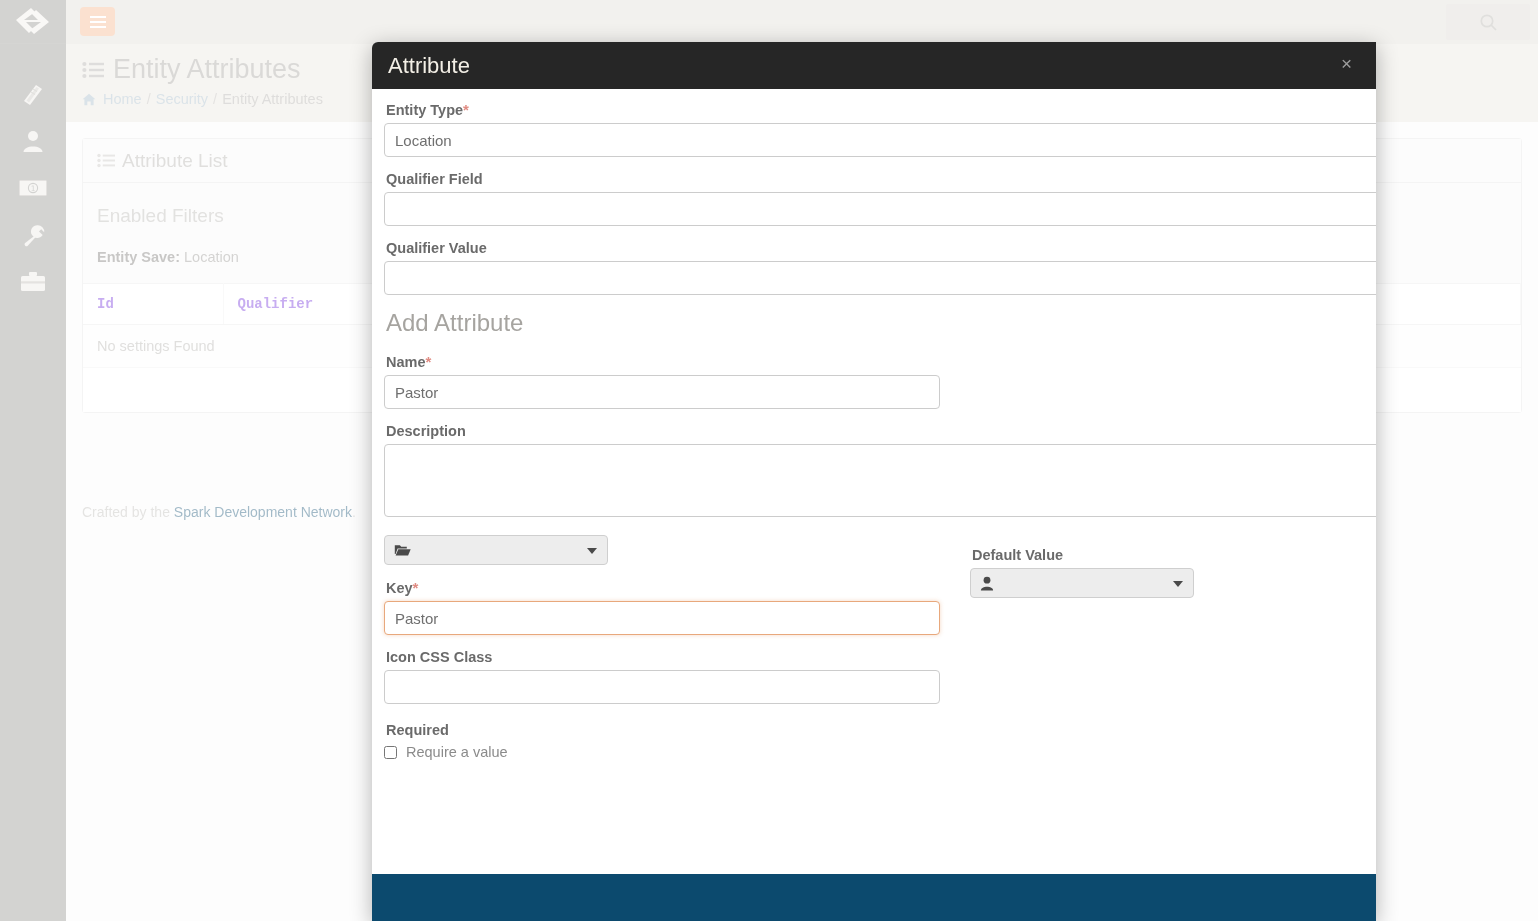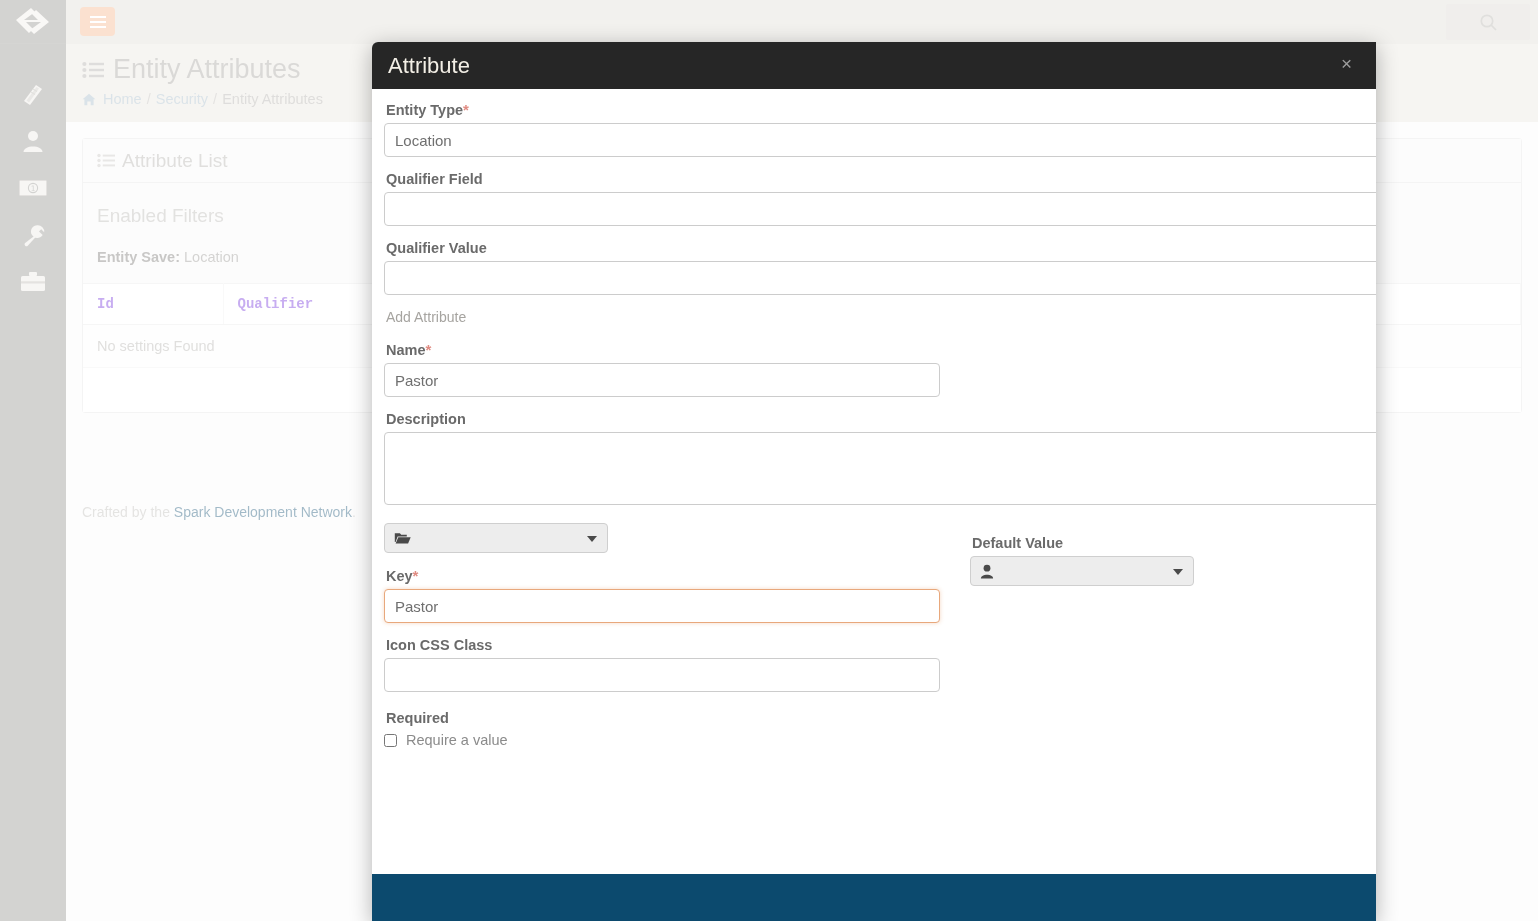--- a/index.html
+++ b/index.html
@@ -204,21 +204,21 @@
     border-top: 6px solid #2b2b2b;
     pointer-events: none;
   }
   .fld.focused { border-color: #e8a87c; box-shadow: 0 0 4px rgba(232,168,124,.45); }
   textarea.fld {
     height: 73px; padding: 7px 10px; resize: none; line-height: 1.4;
   }
   .group { margin-bottom: 14px; }
 
   .section-title {
-    font-size: 14px; color: #a6a4a0; font-weight: 400;
+    font-size: 24px; color: #a6a4a0; font-weight: 400;
     margin: 10px 0 16px 2px;
   }
 
   .cols { display: flex; gap: 0; }
   .col-l { width: 586px; padding-right: 30px; }
   .col-r { width: 560px; }
 
   .picker {
     height: 30px; min-width: 224px; width: 224px;
     background: #ededed;

